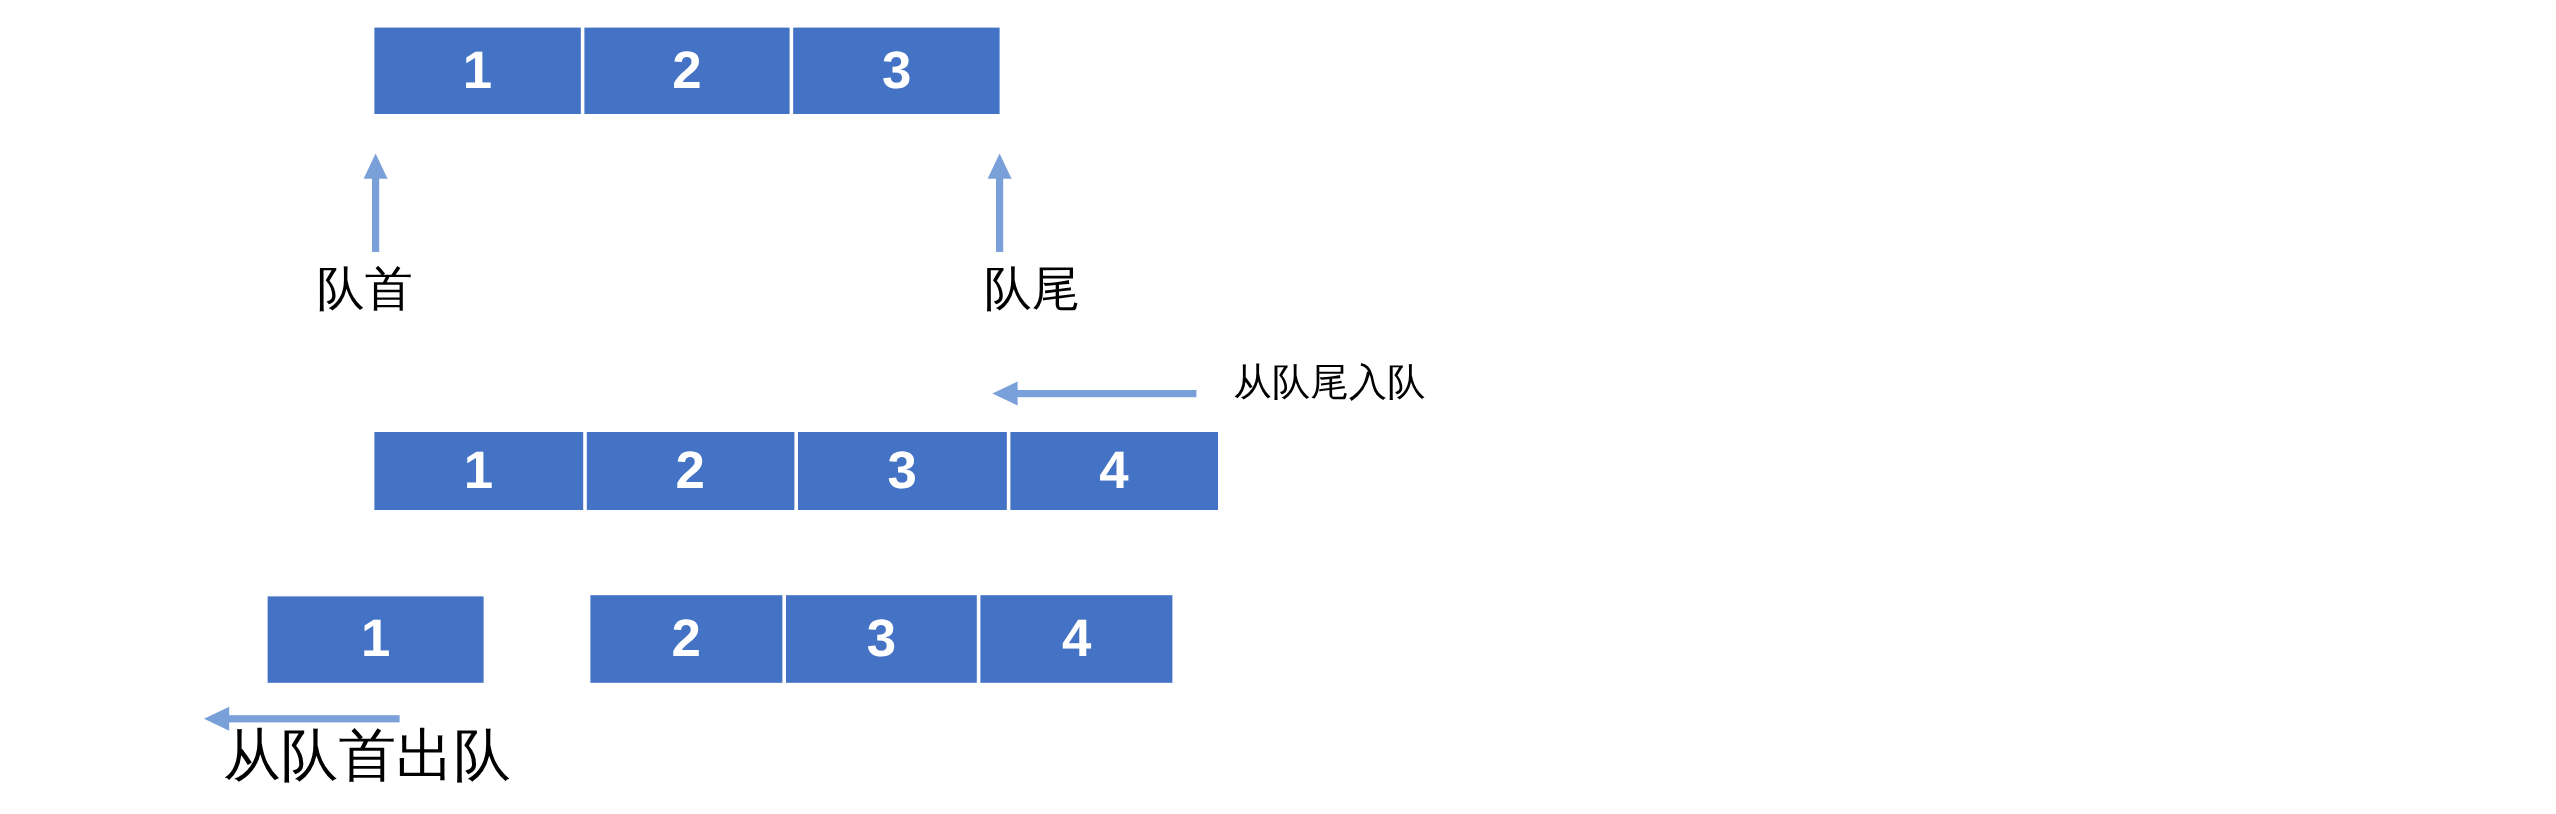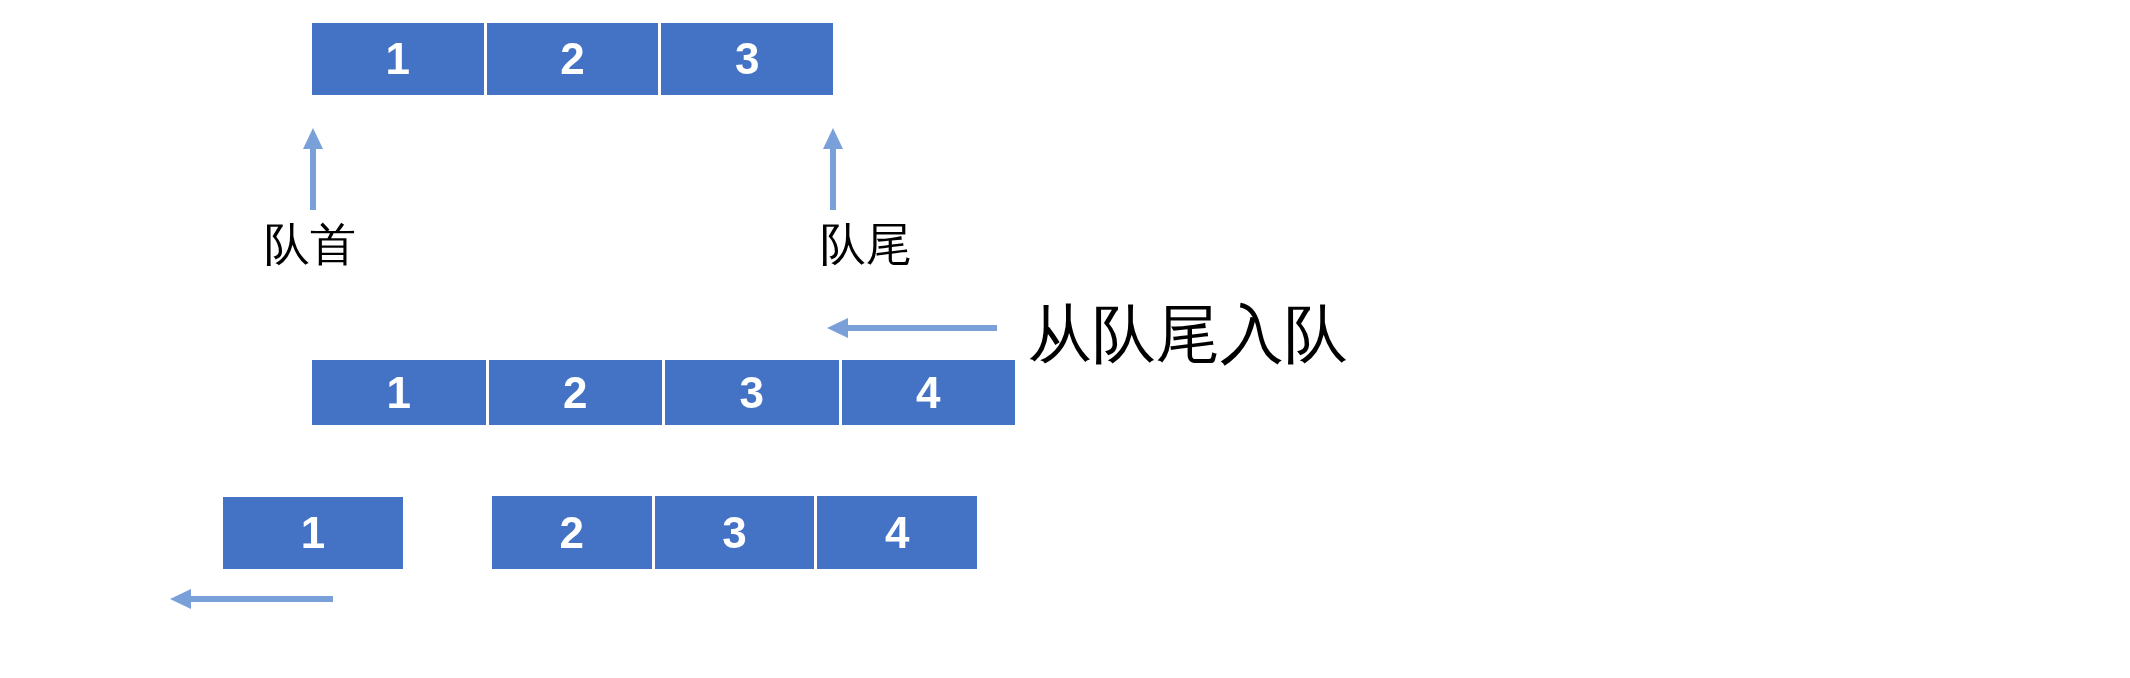--- a/index.html
+++ b/index.html
@@ -67,27 +67,27 @@
     height:6px;flex:1 1 auto;margin-left:-1px;
     background:var(--arrow);
   }
   #arrow-enqueue{left:827px;top:318px;width:170px;}
   #arrow-dequeue{left:170px;top:589px;width:163px;}
 
   
   .cn-label{
     position:absolute;
     color:var(--label-text);
-    font-size:46px;
+    font-size:40px;
     line-height:1;
     white-space:nowrap;
   }
   #label-front{left:264px;top:221px;}
   #label-rear{left:820px;top:221px;}
-  #label-enqueue{left:1028px;top:302px;font-size:64px;}
+  #label-enqueue{left:1028px;top:302px;font-size:32px;}
   #label-dequeue{left:186px;top:607px;font-size:48px;}
 </style>
 </head>
 <body>
 
 <div id="canvas">
 
   <div class="queue-row" id="row-initial">
     <div class="cell">1</div>
     <div class="cell">2</div>
@@ -127,14 +127,15 @@
   <div class="queue-row" id="row-remaining">
     <div class="cell">2</div>
     <div class="cell">3</div>
     <div class="cell">4</div>
   </div>
 
   <div class="arrow-left" id="arrow-dequeue">
     <div class="head"></div>
     <div class="shaft"></div>
   </div>
+  <div class="cn-label" id="label-dequeue">从队首出队</div>
 
 </div>
 
 </body></html>

